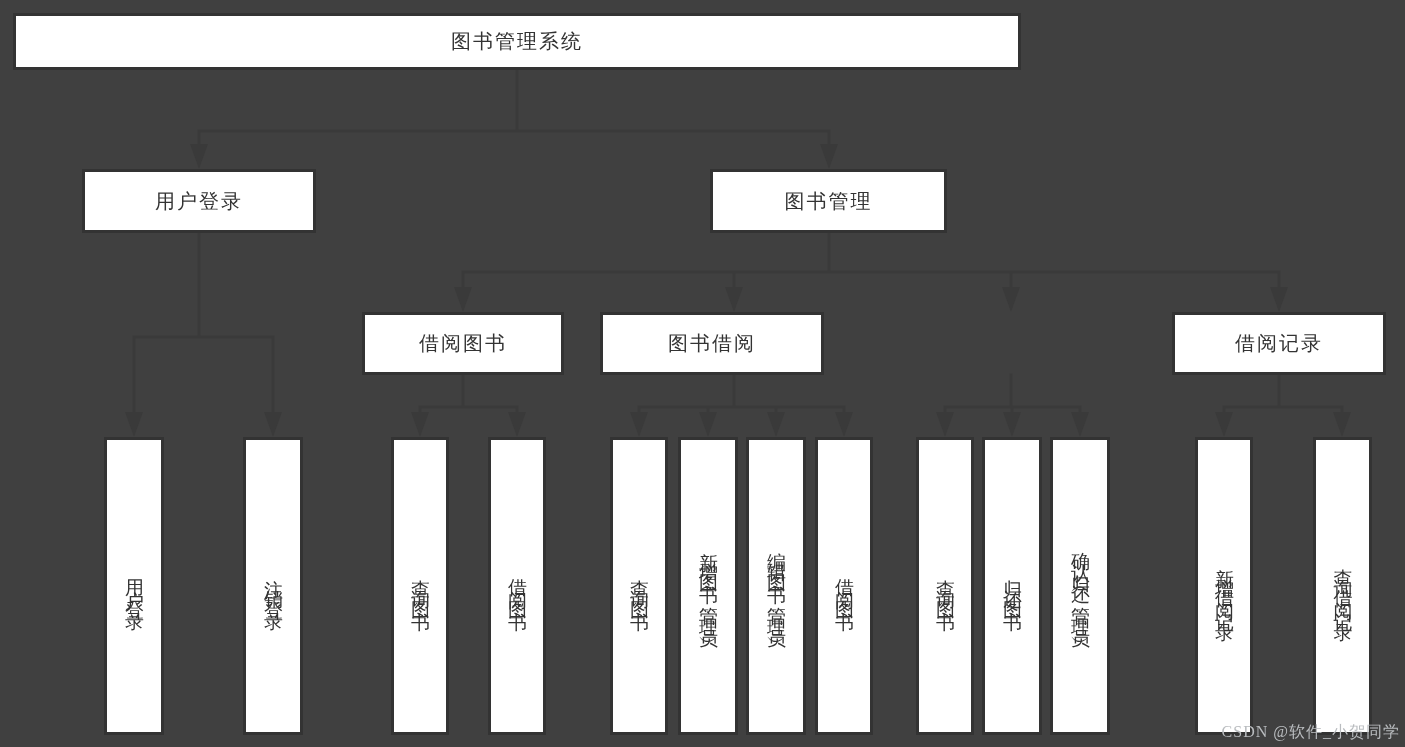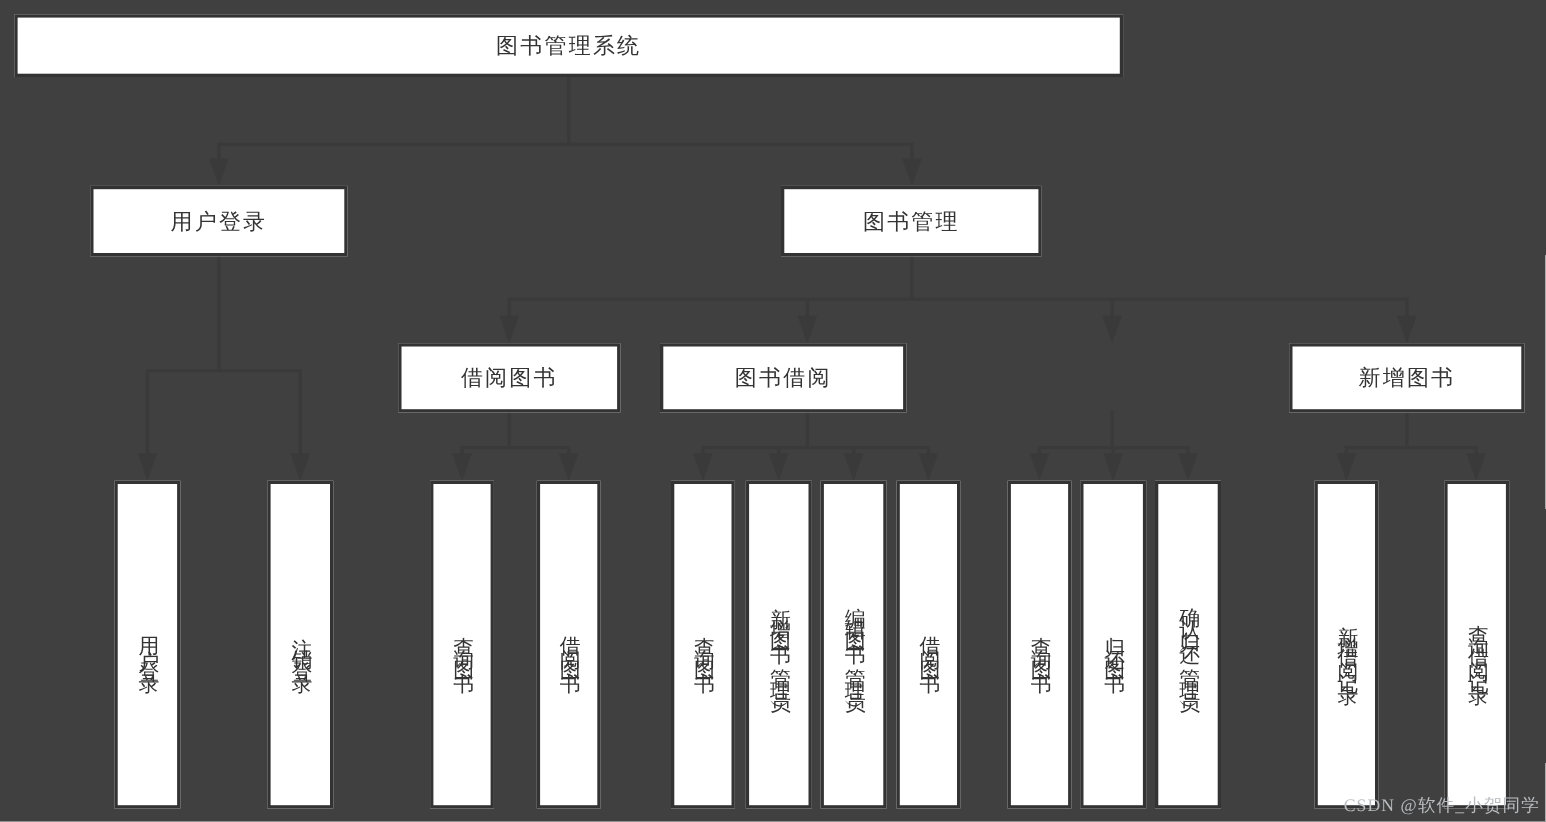--- a/index.html
+++ b/index.html
@@ -92,21 +92,21 @@
     <span class="lbl">图书管理</span>
   </div>
 
   <div class="box" style="left:362px;top:312px;width:202px;height:63px">
     <span class="lbl">借阅图书</span>
   </div>
   <div class="box" style="left:600px;top:312px;width:224px;height:63px">
     <span class="lbl">图书借阅</span>
   </div>
   <div class="box" style="left:1172px;top:312px;width:214px;height:63px">
-    <span class="lbl">新增图书</span>
+    <span class="lbl">借阅记录</span>
   </div>
 
   <div class="box leaf" style="left:104px;top:437px;width:60px;height:298px">
     <span class="lbl">用户登录</span>
   </div>
   <div class="box leaf" style="left:243px;top:437px;width:60px;height:298px">
     <span class="lbl">注销登录</span>
   </div>
 
   <div class="box leaf" style="left:391px;top:437px;width:58px;height:298px">

